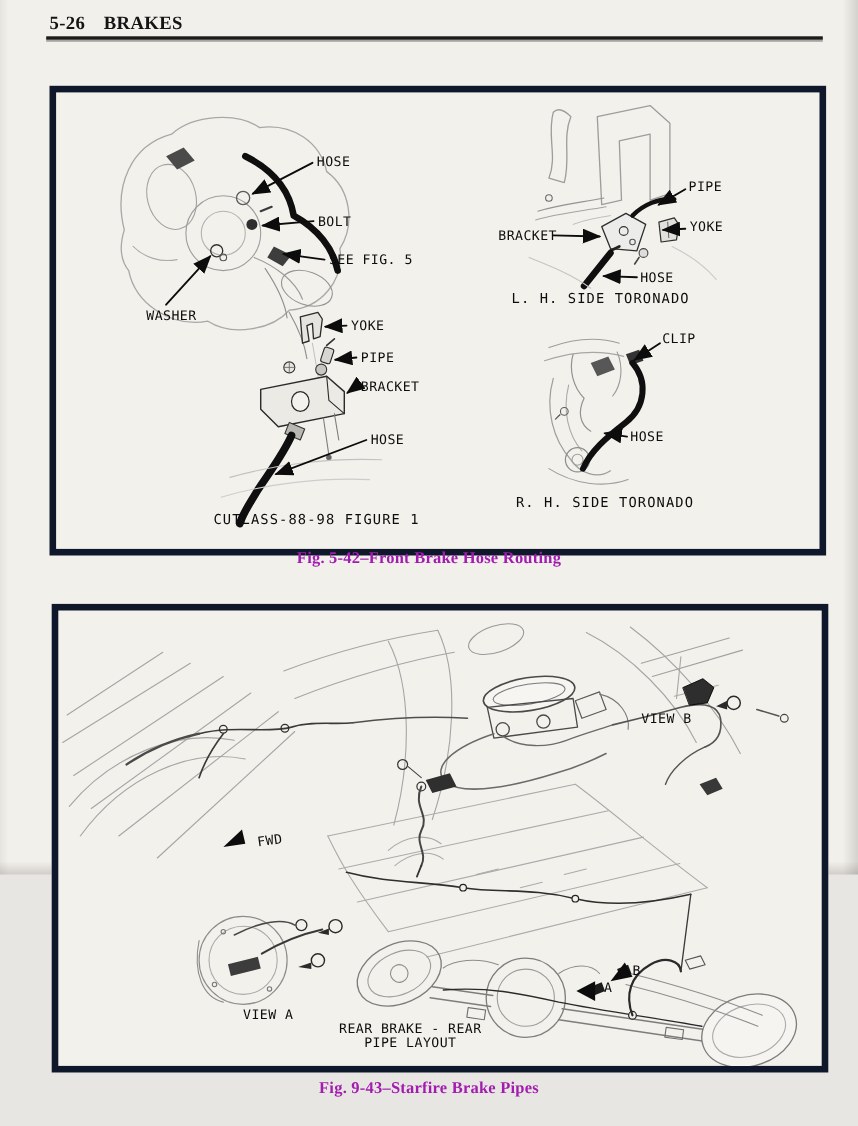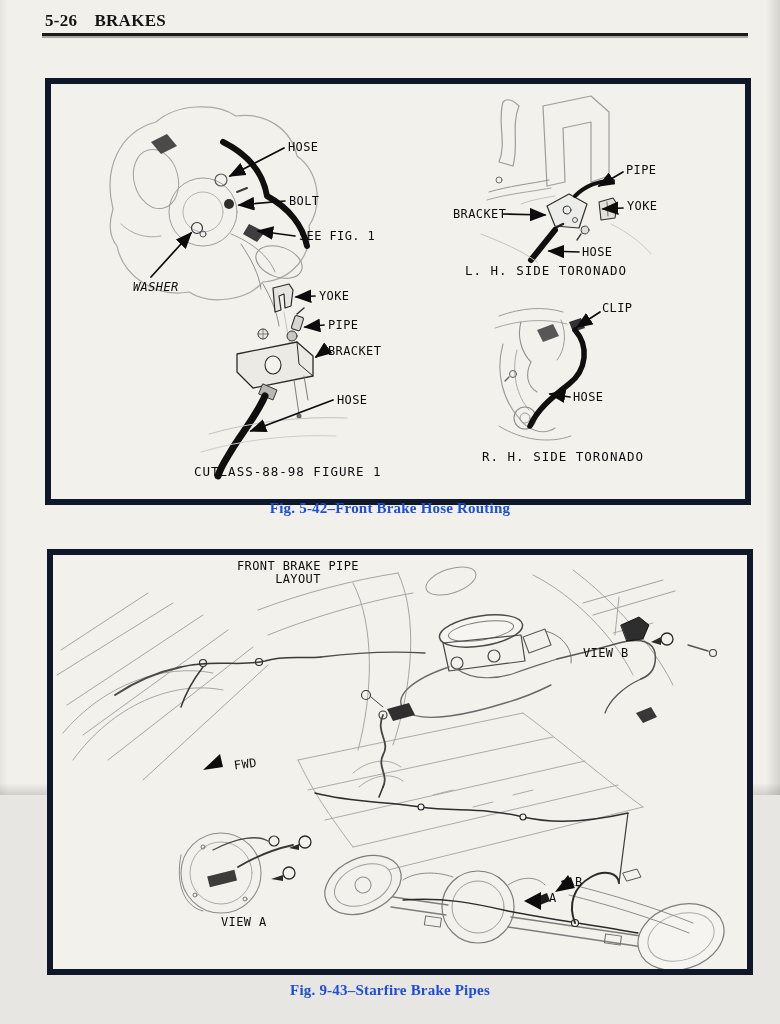--- a/index.html
+++ b/index.html
@@ -29,21 +29,21 @@
 
   .lbl { position:absolute; font-family:"DejaVu Sans Mono", monospace;
          font-size:12px; line-height:1.1; letter-spacing:0.4px; color:#0d0d0d;
          white-space:nowrap; }
   .subcap { font-size:12.5px; letter-spacing:1px; }
   .center { text-align:center; }
   .lbl span { display:block; }
 
   .figcaption { position:absolute; left:0; width:780px; text-align:center;
                 font-family:"Liberation Serif", serif; font-weight:bold;
-                font-size:15px; color:#1d4ed8; letter-spacing:0.2px; }
+                font-size:15px; color:#a21caf; letter-spacing:0.2px; }
   #figcap1 { top:500px; }
   #figcap2 { top:982px; }
 </style>
 </head>
 <body>
 
 <div id="page">
   <div class="edge-left"></div>
   <div class="edge-right"></div>
   <div class="edge-bottom"></div>
@@ -153,38 +153,38 @@
         <path d="M452,130 L494,131" marker-end="url(#ah1)"></path>
         <path d="M572,124 L552,125" marker-end="url(#ah1)"></path>
         <path d="M528,168 L498,167" marker-end="url(#ah1)"></path>
         <path d="M549,228 L526,243" marker-end="url(#ah1)"></path>
         <path d="M519,313 L499,310" marker-end="url(#ah1)"></path>
       </g>
     </svg>
 
     <span class="lbl" style="left:237px; top:57px;">HOSE</span>
     <span class="lbl" style="left:238px; top:111px;text-align:right;">BOLT</span>
-    <span class="lbl" style="left:248px; top:146px;">SEE FIG. 1</span>
-    <span class="lbl" style="left:82px;  top:197px;font-style:italic;">WASHER</span>
+    <span class="lbl" style="left:248px; top:146px;">SEE FIG. 5</span>
+    <span class="lbl" style="left:82px;  top:197px;">WASHER</span>
 
     <span class="lbl" style="left:268px; top:206px;">YOKE</span>
     <span class="lbl" style="left:277px; top:235px;">PIPE</span>
     <span class="lbl" style="left:277px; top:261px;">BRACKET</span>
     <span class="lbl" style="left:286px; top:310px;">HOSE</span>
     <span class="lbl subcap" style="left:143px; top:381px;">CUTLASS-88-98 FIGURE 1</span>
 
     <span class="lbl" style="left:575px; top:80px;">PIPE</span>
     <span class="lbl" style="left:402px; top:124px;">BRACKET</span>
     <span class="lbl" style="left:576px; top:116px;">YOKE</span>
     <span class="lbl" style="left:531px; top:162px;">HOSE</span>
     <span class="lbl subcap" style="left:414px; top:180px;">L. H. SIDE TORONADO</span>
 
     <span class="lbl" style="left:551px; top:218px;">CLIP</span>
     <span class="lbl" style="left:522px; top:307px;">HOSE</span>
-    <span class="lbl subcap" style="left:431px; top:366px;text-align:right;">R. H. SIDE TORONADO</span>
+    <span class="lbl subcap" style="left:418px; top:366px;text-align:right;">R. H. SIDE TORONADO</span>
   </div>
 
   <div id="figcap1" class="figcaption">Fig. 5-42–Front Brake Hose Routing</div>
 
   <div id="figbox2" class="figbox">
     <svg width="694" height="414" viewBox="0 0 694 414">
       <defs>
         <marker id="ah2" markerWidth="10" markerHeight="8" refX="9" refY="4" orient="auto">
           <polygon points="0,0 10,4 0,8" style="fill:#0c0c0c"></polygon>
         </marker>
@@ -317,25 +317,25 @@
         <circle cx="221" cy="286" r="5" stroke="#2a2a2a" stroke-width="1.2"></circle>
       </g>
 
       <g>
         <polygon points="150,215 167,199 170,212" style="fill:#0c0c0c"></polygon>
         <polygon points="471,346 488,337 488,355" style="fill:#0c0c0c"></polygon>
         <polygon points="502,337 515,320 522,333" style="fill:#0c0c0c"></polygon>
       </g>
     </svg>
 
-    <div class="lbl center" style="left:170px; top:5px; width:150px;">
-      <span>FRONT BRAKE PIPE</span>
-      <span>LAYOUT</span>
-    </div>
     <span class="lbl" style="left:530px; top:92px;">VIEW B</span>
     <span class="lbl" style="left:181px; top:203px; transform:rotate(-8deg);">FWD</span>
     <span class="lbl" style="left:129px; top:361px;margin-left:39px;">VIEW A</span>
+    <div class="lbl center" style="left:250px; top:374px; width:140px;">
+      <span>REAR BRAKE - REAR</span>
+      <span>PIPE LAYOUT</span>
+    </div>
     <span class="lbl" style="left:496px; top:337px;">A</span>
     <span class="lbl" style="left:522px; top:321px;">B</span>
   </div>
 
   <div id="figcap2" class="figcaption">Fig. 9-43–Starfire Brake Pipes</div>
 </div>
 
 </body></html>

